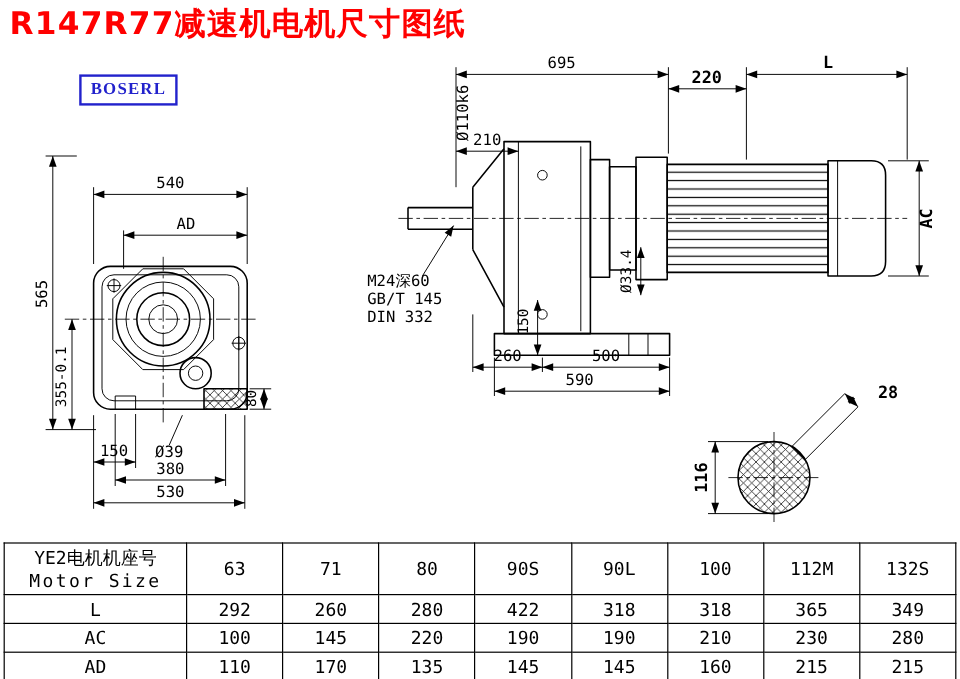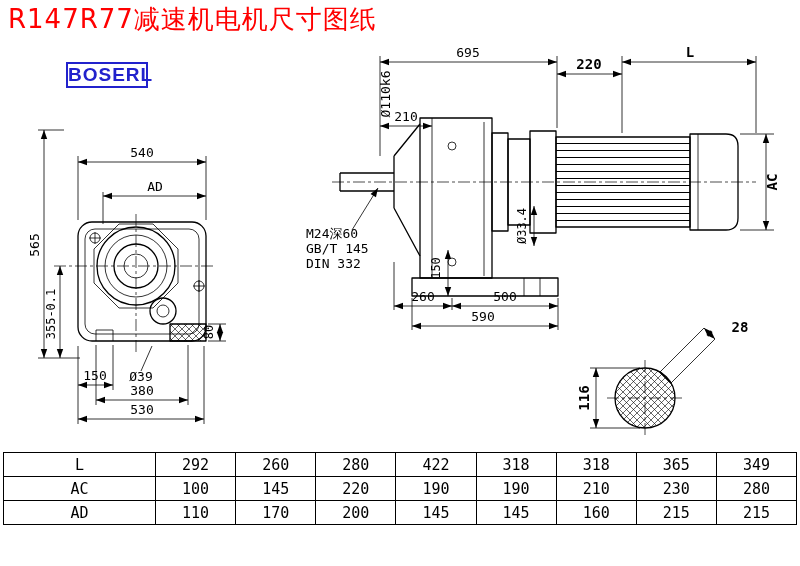--- a/index.html
+++ b/index.html
@@ -1,22 +1,22 @@
 <!DOCTYPE html>
 <html><head>
 <meta charset="utf-8">
 <style>
   html,body{margin:0;padding:0;background:#fff;}
   .page{position:relative;width:800px;height:566px;background:#fff;overflow:hidden;
         font-family:"DejaVu Sans Mono",monospace;}
   .title{position:absolute;top:2px;left:8px;margin:0;color:#ff0000;font-size:26px;
-         font-weight:normal;font-family:"DejaVu Sans",sans-serif;letter-spacing:1px;}
+         font-weight:bold;font-family:"DejaVu Sans",sans-serif;letter-spacing:1px;}
   .logo{position:absolute;top:62px;left:66px;width:78px;height:22px;line-height:22px;
         text-align:center;color:#2222cc;border:2px solid #2222cc;font-weight:bold;
-        font-size:19px;letter-spacing:1px;font-family:Liberation Sans, sans-serif;}
+        font-size:14px;letter-spacing:1px;font-family:Liberation Serif, serif;}
   svg.drawing{position:absolute;top:0;left:0;}
   .obj{stroke:#000;stroke-width:1.3;fill:none;stroke-linejoin:round;}
   .thin{stroke:#000;stroke-width:0.8;fill:none;}
   .dimline{stroke:#000;stroke-width:0.8;fill:none;}
   .cl{stroke:#000;stroke-width:0.7;fill:none;stroke-dasharray:12 3 3 3;}
   .dim{font:13px "DejaVu Sans Mono",monospace;fill:#000;}
   .dim-s{font:12px "DejaVu Sans Mono",monospace;fill:#000;}
   .dim-b{font:bold 14px "DejaVu Sans Mono",monospace;fill:#000;}
   table.spec{position:absolute;top:452px;left:3px;width:794px;border-collapse:collapse;
         table-layout:fixed;border:1px solid #000;font-size:15px;}
@@ -227,20 +227,34 @@
 
   <h1 class="title">R147R77减速机电机尺寸图纸</h1>
   <div class="logo">BOSERL</div>
 
   <table class="spec">
     <colgroup>
         <col class="c0">
         <col span="8">
       </colgroup>
     <tbody>
+        <tr class="hdr">
+      <td>
+        <div>YE2电机机座号</div>
+        <div class="hdr2">Motor Size</div>
+      </td>
+      <td>63</td>
+      <td>71</td>
+      <td>80</td>
+      <td>90S</td>
+      <td>90L</td>
+      <td>100</td>
+      <td>112M</td>
+      <td>132S</td>
+    </tr>
     <tr>
       <td>L</td>
       <td>292</td>
       <td>260</td>
       <td>280</td>
       <td>422</td>
       <td>318</td>
       <td>318</td>
       <td>365</td>
       <td>349</td>
@@ -253,21 +267,21 @@
       <td>190</td>
       <td>190</td>
       <td>210</td>
       <td>230</td>
       <td>280</td>
     </tr>
     <tr>
       <td>AD</td>
       <td>110</td>
       <td>170</td>
-      <td>200</td>
+      <td>135</td>
       <td>145</td>
       <td>145</td>
       <td>160</td>
       <td>215</td>
       <td>215</td>
     </tr>
   </tbody>
     </table>
 
 </div>

